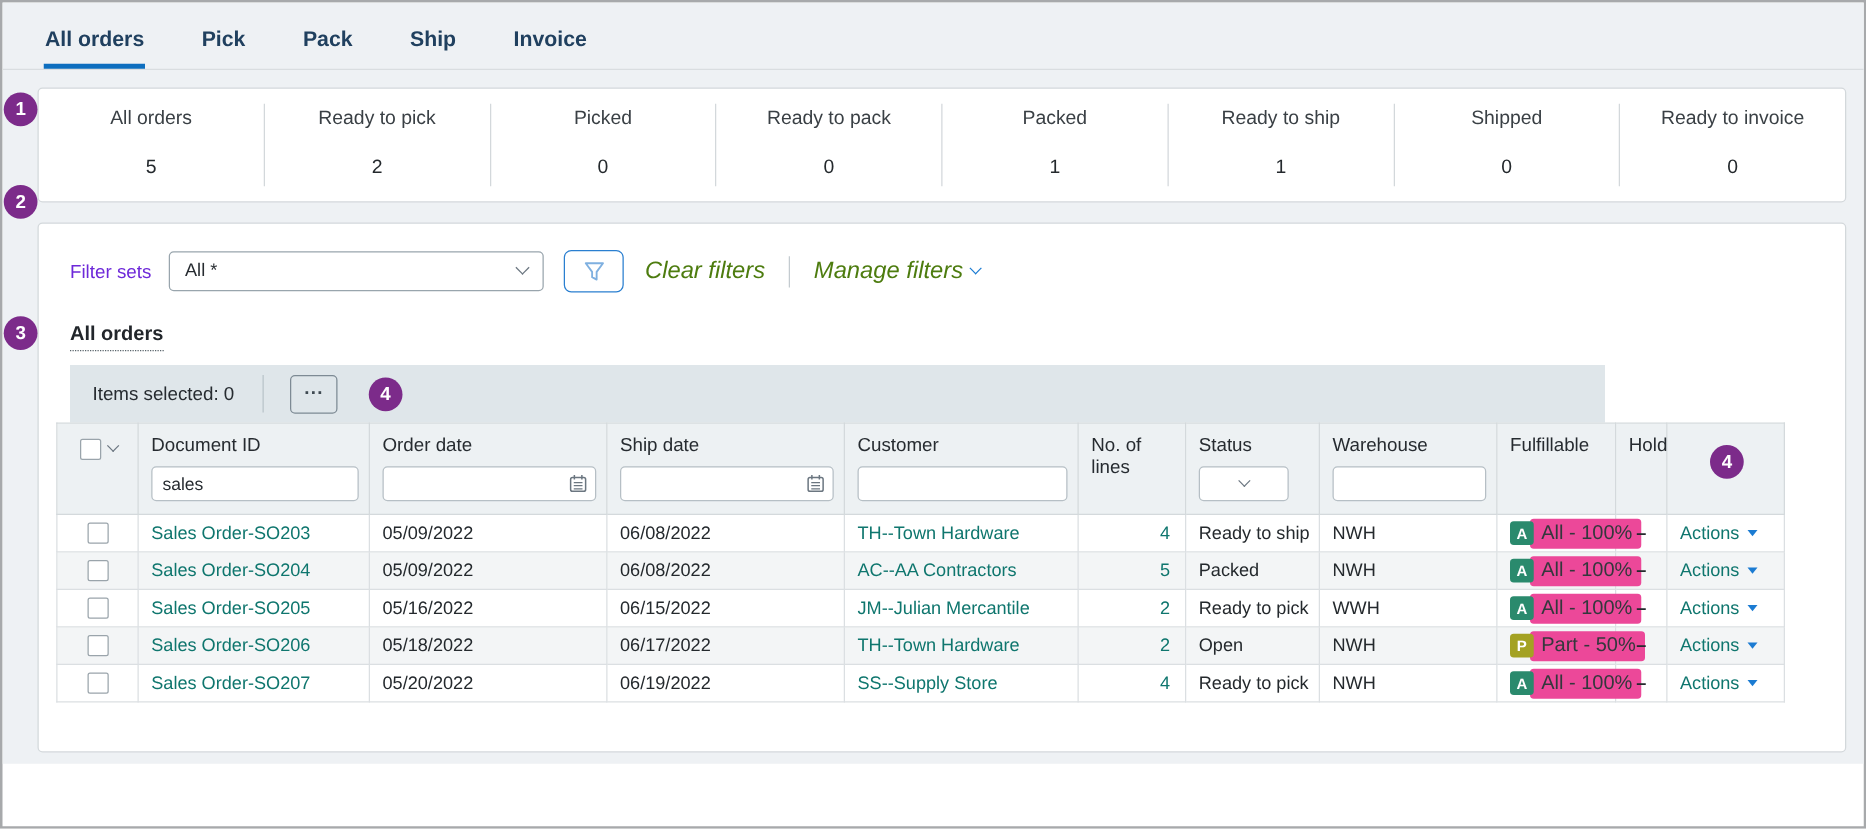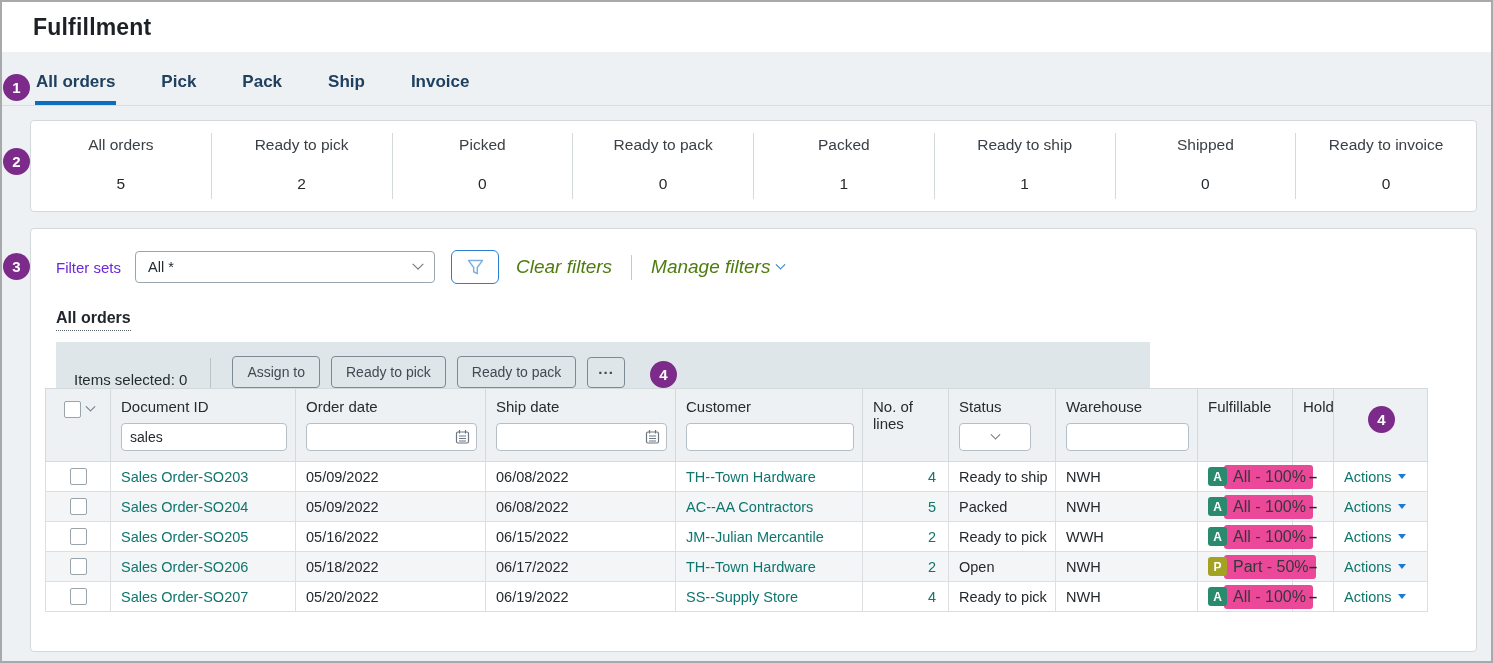--- a/index.html
+++ b/index.html
@@ -28,21 +28,21 @@
   .filter-row { display: flex; align-items: center; padding-left: 25px; height: 34px; }
   .filter-label { font-size: 15px; color: #6d28d9; margin-right: 14px; }
   .filter-select { width: 300px; height: 32px; border: 1px solid #99a5ad; border-radius: 4px; background: #fff; display: flex; align-items: center; justify-content: space-between; padding: 0 12px; font-size: 14.5px; color: #262b30; cursor: pointer; }
   .funnel-btn { width: 48px; height: 34px; border: 1px solid #2a7fd0; border-radius: 6px; background: #fff; margin-left: 16px; display: flex; align-items: center; justify-content: center; cursor: pointer; }
   .link { color: #4d7c0f; font-size: 19px; text-decoration: none; cursor: pointer; font-style: italic; }
   .clear-filters { margin-left: 17px; }
   .vsep { width: 1px; height: 25px; background: #c4cbd0; margin: 0 19px; }
   .manage-filters { display: inline-flex; align-items: center; gap: 7px; }
   .section-heading { margin: 25px 0 0 25px; font-size: 16px; font-weight: 700; color: #22262b; width: fit-content; border-bottom: 1px dotted #5a646b; padding-bottom: 3px; }
   
-  .toolbar { margin: 11px 0 0 25px; width: 1094px; height: 46px; background: #dfe6ea; display: flex; align-items: flex-end; padding-left: 18px; }
+  .toolbar { margin: 11px 0 0 25px; width: 1228px; height: 46px; background: #dfe6ea; display: flex; align-items: center; padding-left: 18px; }
   .items-selected { font-size: 15px; color: #262b30; }
   .toolbar .vsep { height: 30px; background: #b9c3c9; margin: 0 21px 0 23px; }
   .tb-btn { border: 1px solid #7d8a94; background: transparent; border-radius: 4px; color: #3f4a52; font-size: 14px; padding: 7px 14px; margin-right: 11px; cursor: pointer; font-family: inherit; }
   .more-btn { padding: 3px 10px 11px; font-weight: 700; letter-spacing: 1px; font-size: 15px; line-height: 10px; height: 31px; }
   
   table { border-collapse: collapse; margin-left: 14px; width: 1382px; table-layout: fixed; font-size: 14.5px; }
   thead th { background: #edf1f3; border: 1px solid #d4d9dc; vertical-align: top; padding: 9px 8px 10px 10px; text-align: left; font-weight: 400; color: #262b30; font-size: 15px; }
   .th-filter { margin-top: 8px; position: relative; }
   .hdr-input { width: 100%; height: 28px; border: 1px solid #b6bfc5; border-radius: 4px; padding: 0 8px; font-size: 14px; color: #262b30; font-family: inherit; background: #fff; }
   .date-icon { position: absolute; right: 7px; top: 6px; pointer-events: none; }
@@ -72,23 +72,20 @@
 </style>
 </head>
 <body>
 
 <div class="screen">
 
   <span class="step-badge b1">1</span>
   <span class="step-badge b2">2</span>
   <span class="step-badge b3">3</span>
 
-  <div class="title-bar">
-    <div class="page-title">Fulfillment</div>
-  </div>
 
   <div class="tab-bar">
     <div class="tabs">
         <div class="tab active">All orders</div>
         <div class="tab">Pick</div>
         <div class="tab">Pack</div>
         <div class="tab">Ship</div>
         <div class="tab">Invoice</div>
       </div>
   </div>
@@ -149,21 +146,20 @@
           <span>Manage filters</span>
           <span class="chev blue small"></span>
         </a>
       </div>
 
       <div class="section-heading">All orders</div>
 
       <div class="toolbar">
         <span class="items-selected">Items selected: 0</span>
         <span class="vsep"></span>
-        <span id="toolbar-buttons"><button class="tb-btn">Assign to</button><button class="tb-btn">Ready to pick</button><button class="tb-btn">Ready to pack</button></span>
         <button class="tb-btn more-btn">...</button>
         <span class="step-badge inline">4</span>
       </div>
 
       <table>
         <colgroup>
           <col style="width:65px">
             <col style="width:185px">
             <col style="width:190px">
             <col style="width:190px">

